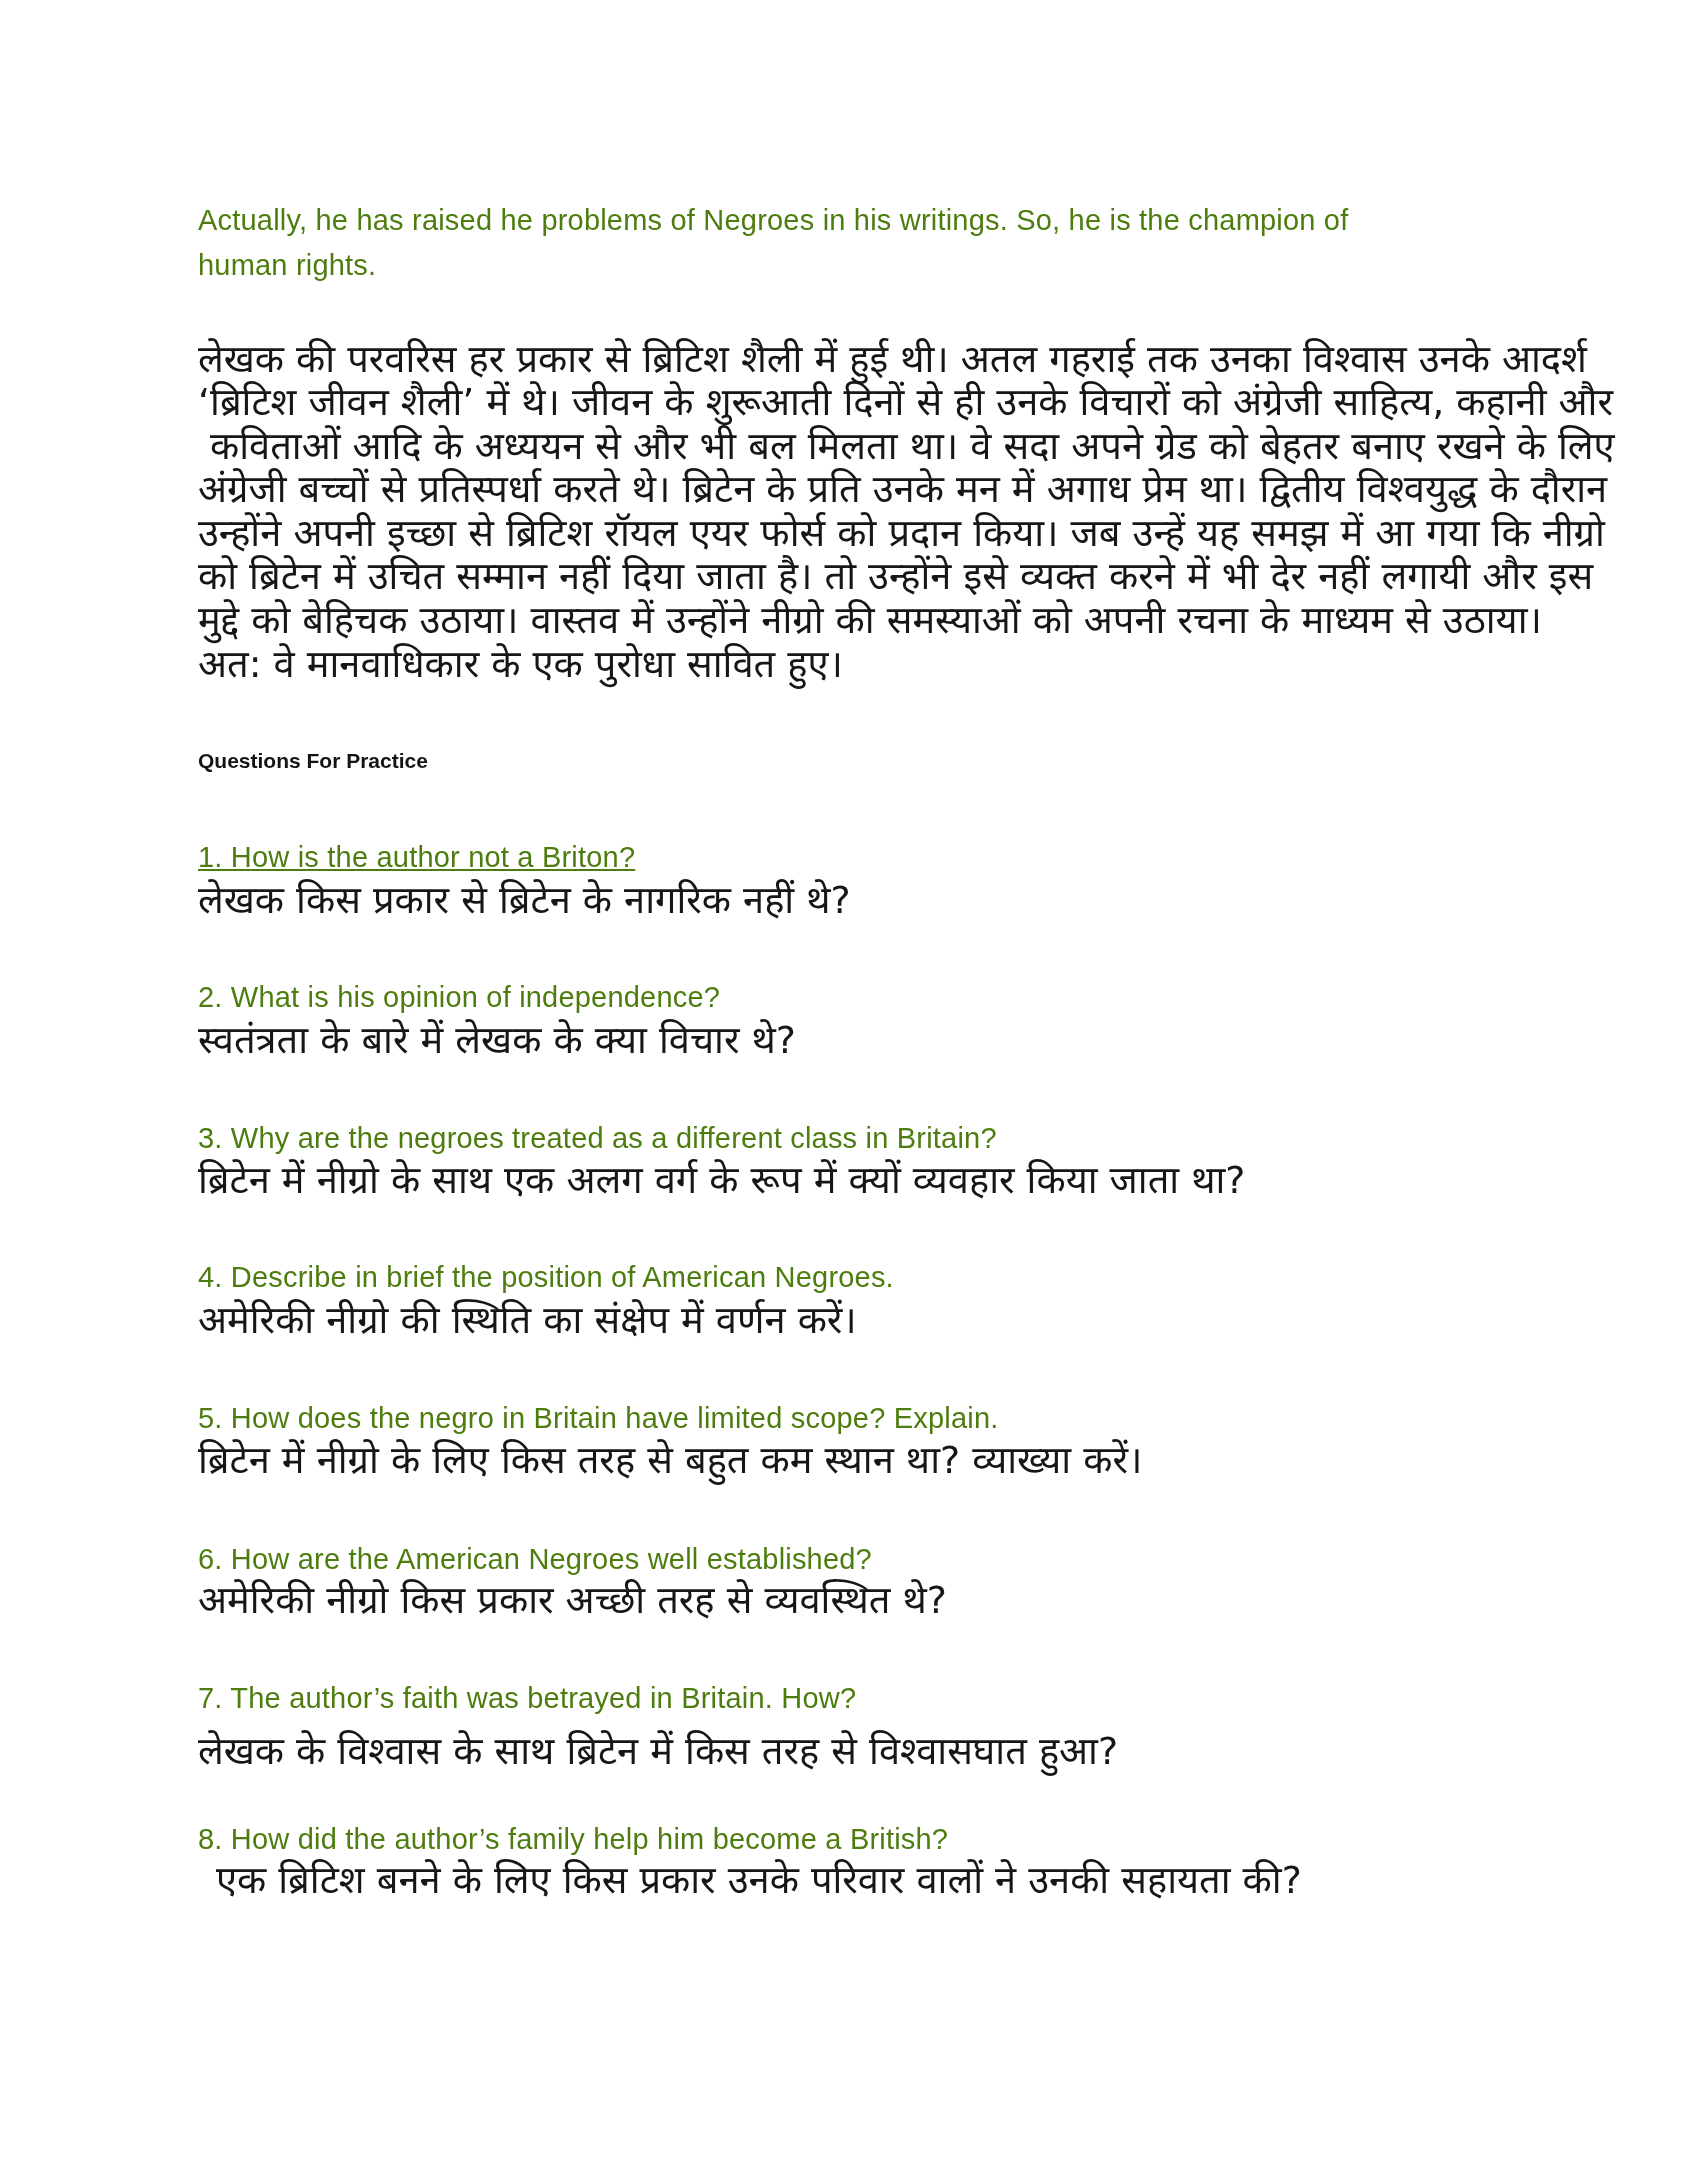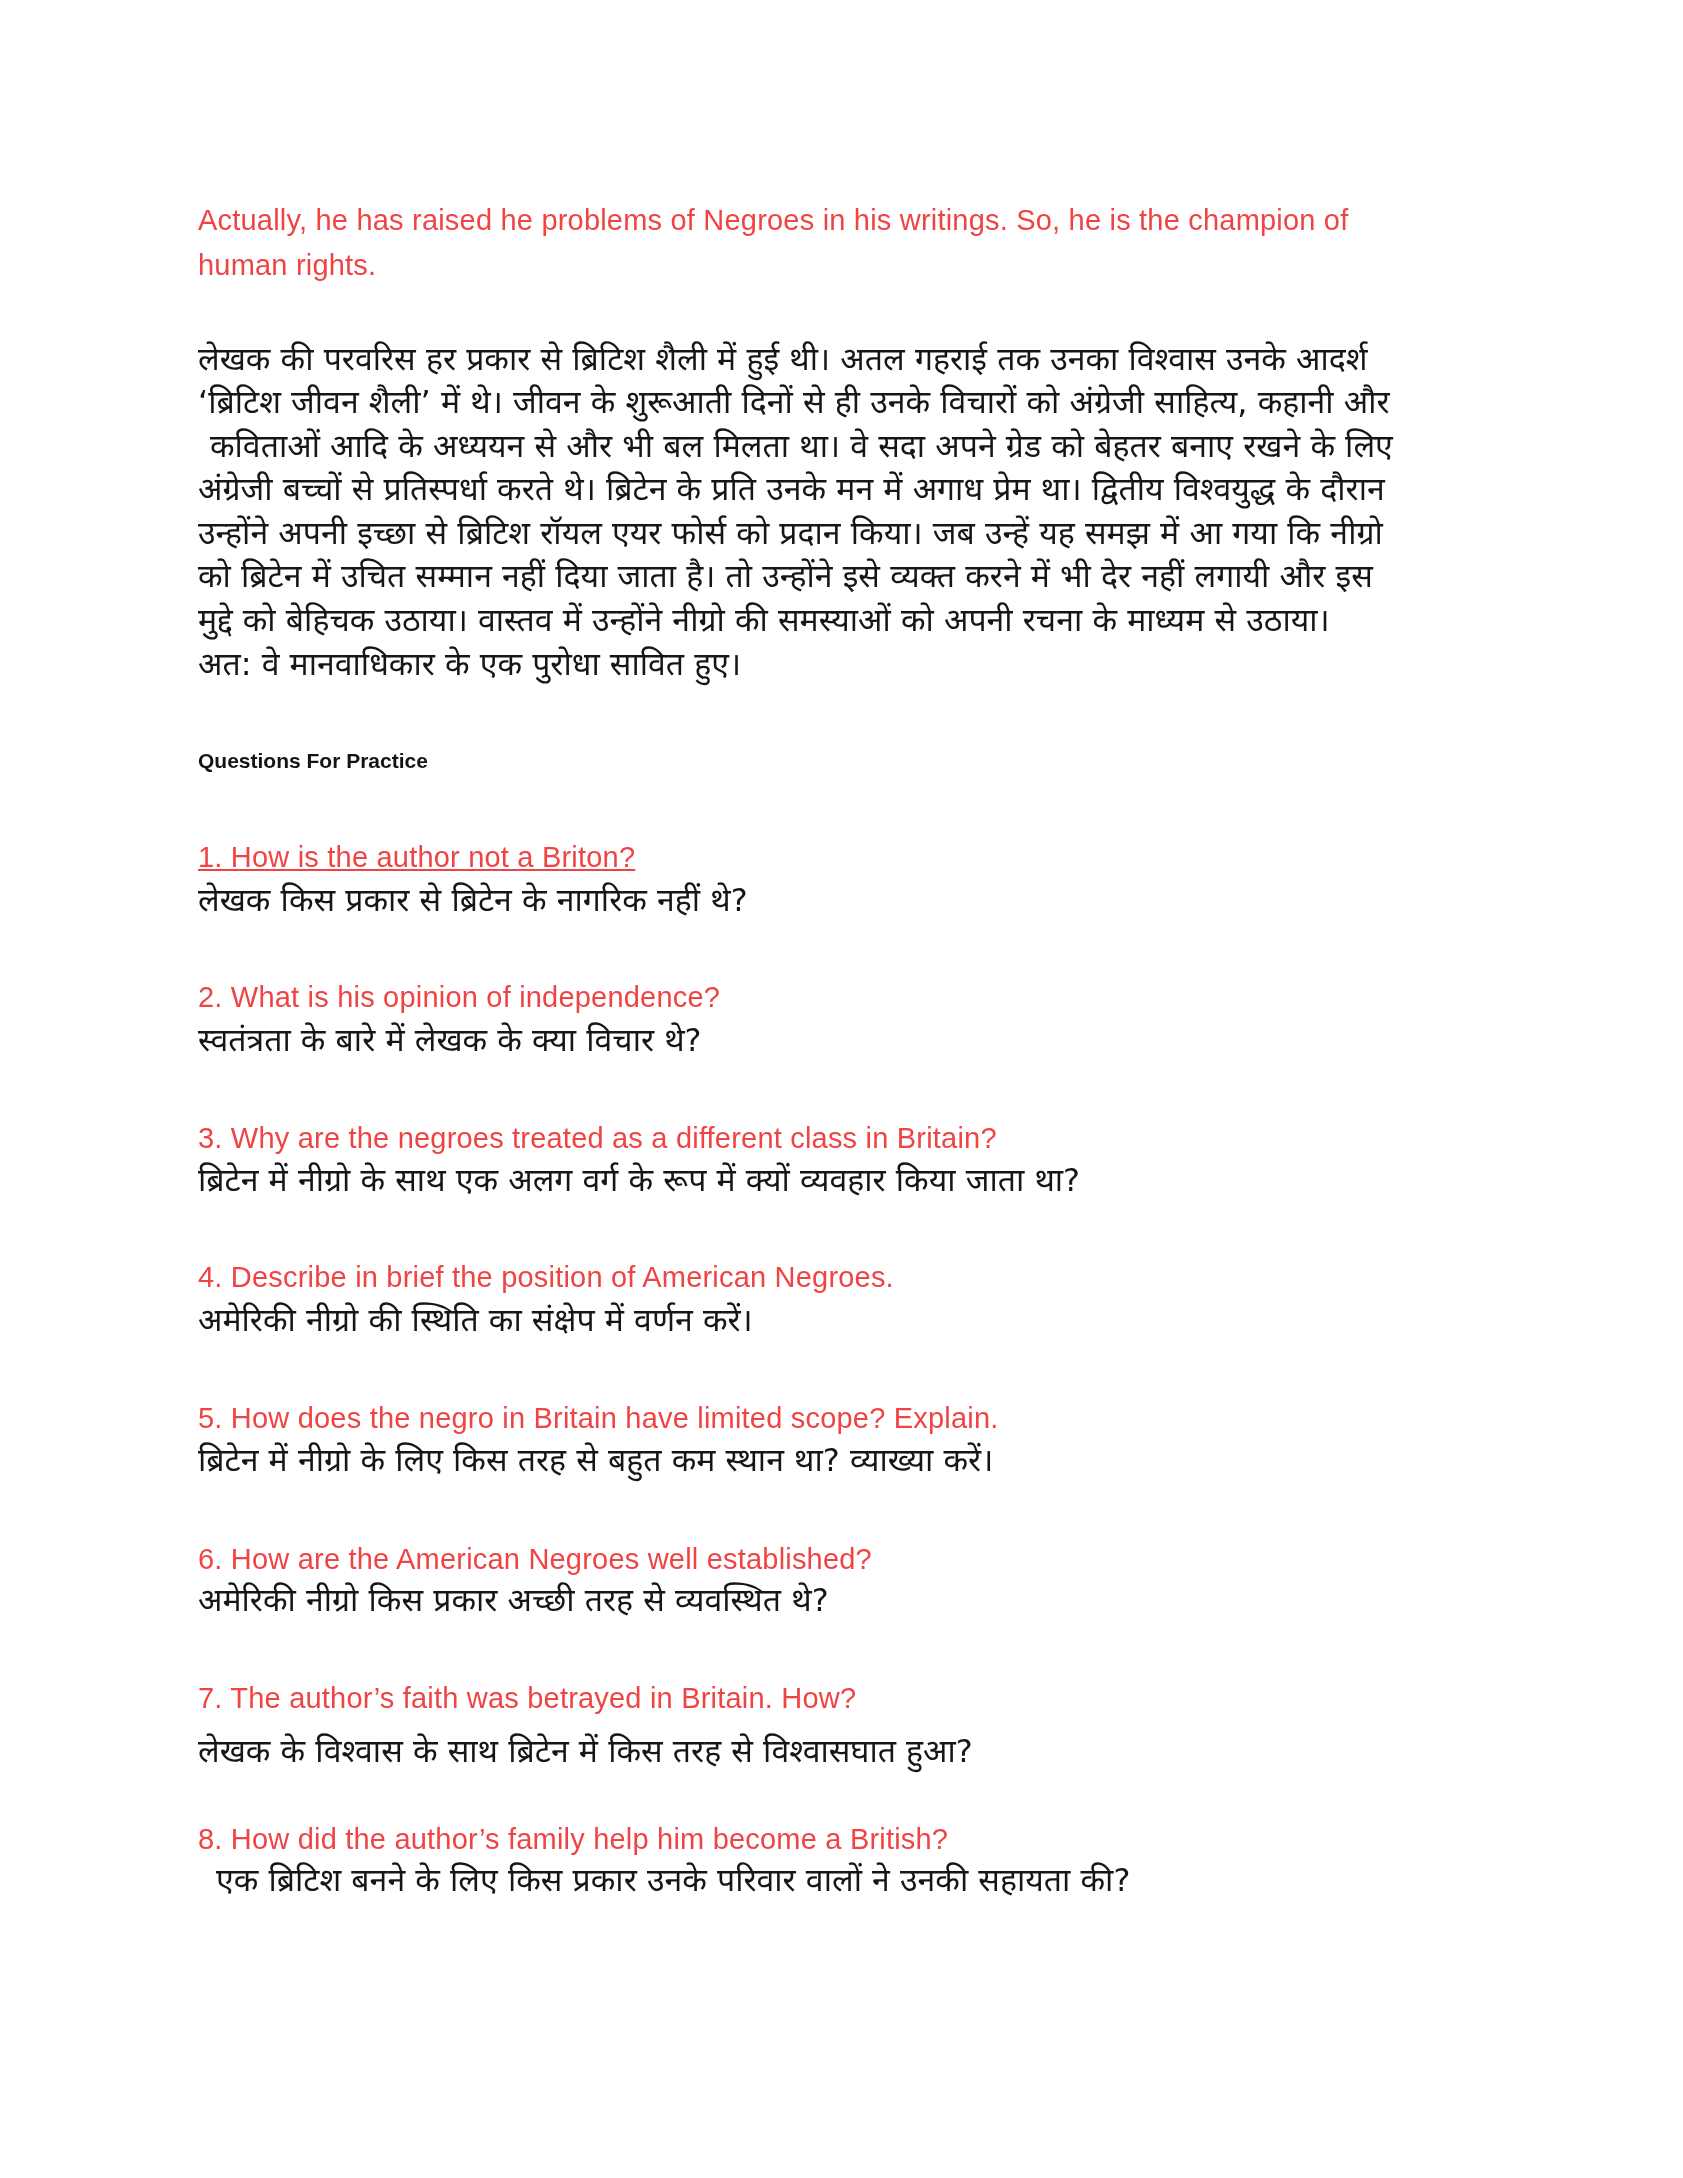--- a/index.html
+++ b/index.html
@@ -27,25 +27,25 @@
       position: absolute;
       left: 198px;
       white-space: nowrap;
       line-height: 44px;
       height: 44px;
     }
     .en {
       font-family: "Liberation Sans", sans-serif;
       font-size: 29px;
       letter-spacing: 0.2px;
-      color: #ef4444;
+      color: #4d7c0f;
     }
     .hi {
       font-family: "DejaVu Sans", sans-serif;
-      font-size: 32px;
+      font-size: 38px;
       color: #161616;
     }
     .heading {
       font-family: "Liberation Sans", sans-serif;
       font-weight: bold;
       font-size: 21px;
       color: #141414;
     }
   </style>
 </head>

